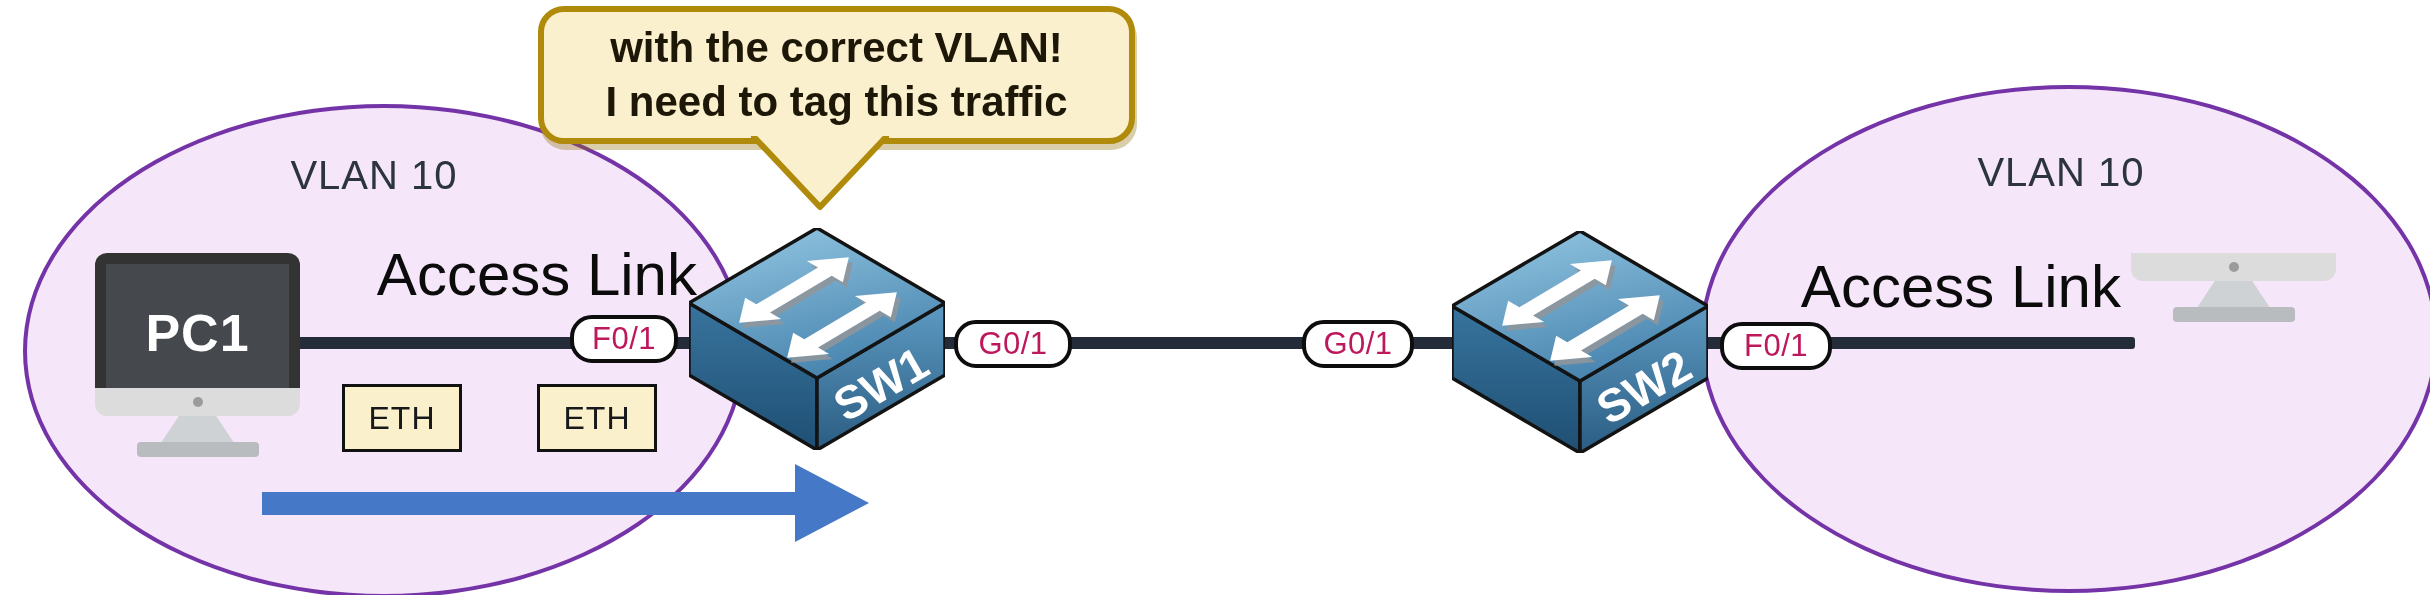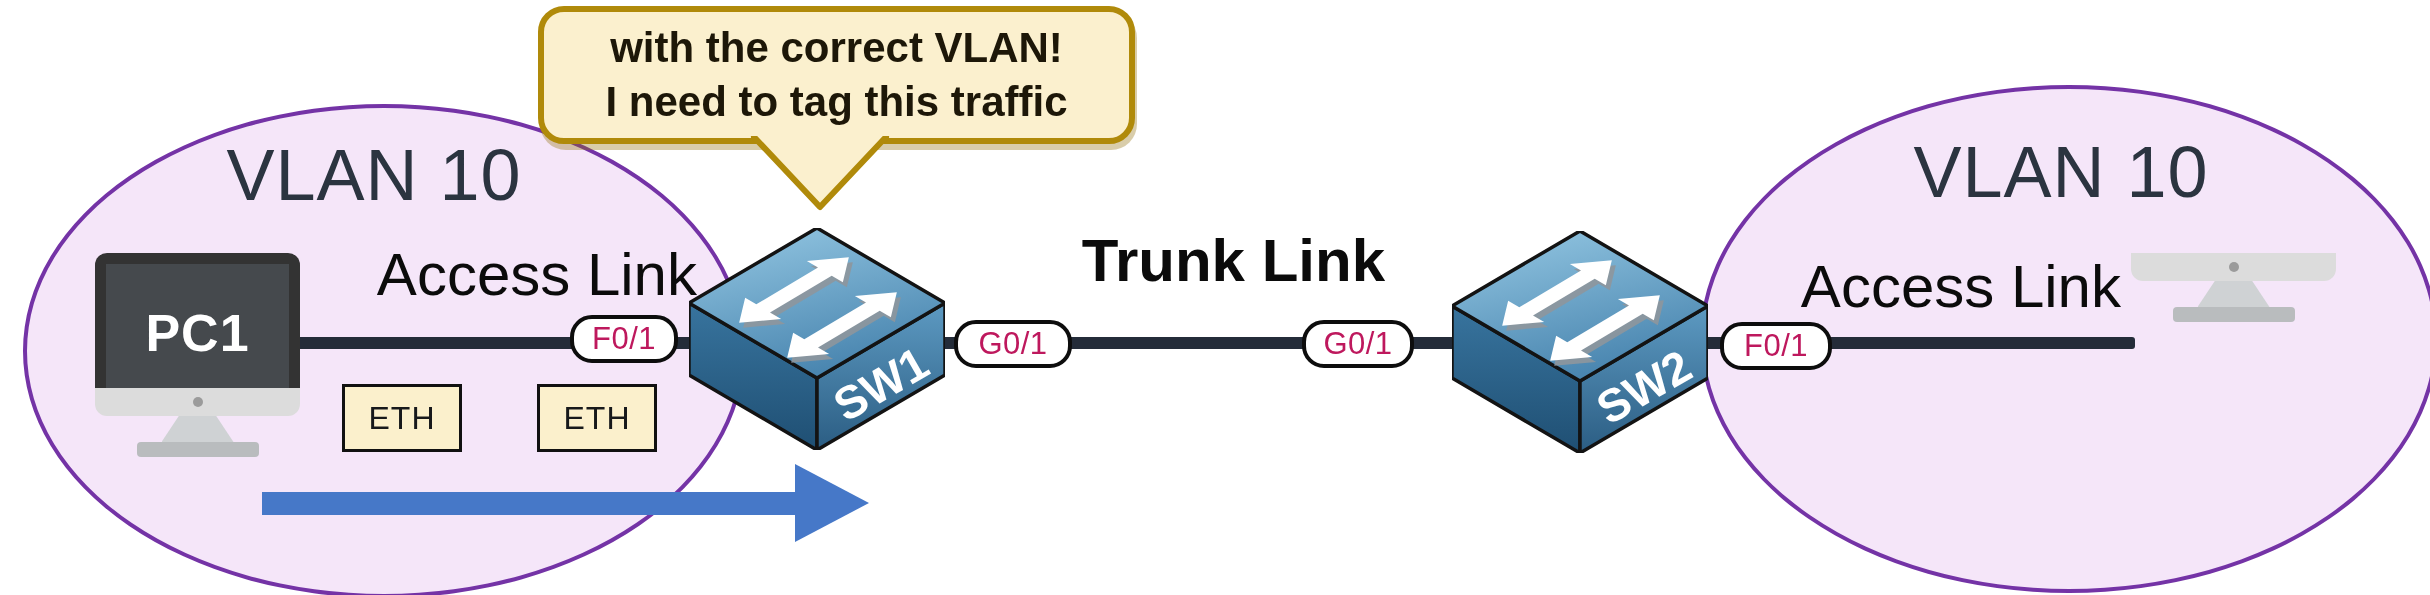--- a/index.html
+++ b/index.html
@@ -5,21 +5,21 @@
   html,body{margin:0;padding:0;background:#ffffff;}
   #stage{
     position:relative;width:2430px;height:595px;overflow:hidden;background:#ffffff;
     font-family:"Liberation Sans","DejaVu Sans",sans-serif;
   }
   
   .vlan-ellipse{position:absolute;border-radius:50%;background:var(--ellipseFill);border:4px solid var(--ellipseStroke);}
   #ellipse-left{left:23px;top:104px;width:714px;height:486px;}
   #ellipse-right{left:1700px;top:85px;width:730px;height:500px;}
   
-  .vlan-label{position:absolute;width:400px;text-align:center;font-size:72px;letter-spacing:1px;color:var(--textDark);line-height:60px;}
+  .vlan-label{position:absolute;width:400px;text-align:center;font-size:40px;letter-spacing:1px;color:var(--textDark);line-height:60px;}
   #vlan-label-left{left:174px;top:145px;}
   #vlan-label-right{left:1861px;top:142px;}
   .link-label{position:absolute;width:400px;text-align:right;font-size:60px;color:var(--textBlack);line-height:70px;}
   #access-label-left{left:297px;top:240px;}
   #access-label-right{left:1721px;top:252px;}
   #trunk-label{left:985px;top:226px;font-weight:800;}
   
   .net-line{position:absolute;top:337px;height:12px;background:var(--lineColor);border-radius:3px;}
   #line-access-left{left:296px;width:404px;}
   #line-trunk{left:940px;width:515px;}
@@ -85,21 +85,20 @@
   <div class="vlan-ellipse" id="ellipse-right"></div>
 
   <div class="vlan-label" id="vlan-label-left">VLAN 10</div>
   <div class="vlan-label" id="vlan-label-right">VLAN 10</div>
 
   <div class="net-line" id="line-access-left"></div>
   <div class="net-line" id="line-trunk"></div>
   <div class="net-line" id="line-access-right"></div>
 
   <div class="link-label" id="access-label-left">Access Link</div>
-  <div class="link-label" id="trunk-label">Trunk Link</div>
   <div class="link-label" id="access-label-right">Access Link</div>
 
   <div id="flow-arrow-shaft"></div>
   <div id="flow-arrow-head"></div>
 
   <div class="eth-tag" id="eth-tag-1">ETH</div>
   <div class="eth-tag" id="eth-tag-2">ETH</div>
 
   <div class="port-label" id="port-f01-left">F0/1</div>
   <div class="port-label" id="port-g01-left">G0/1</div>

